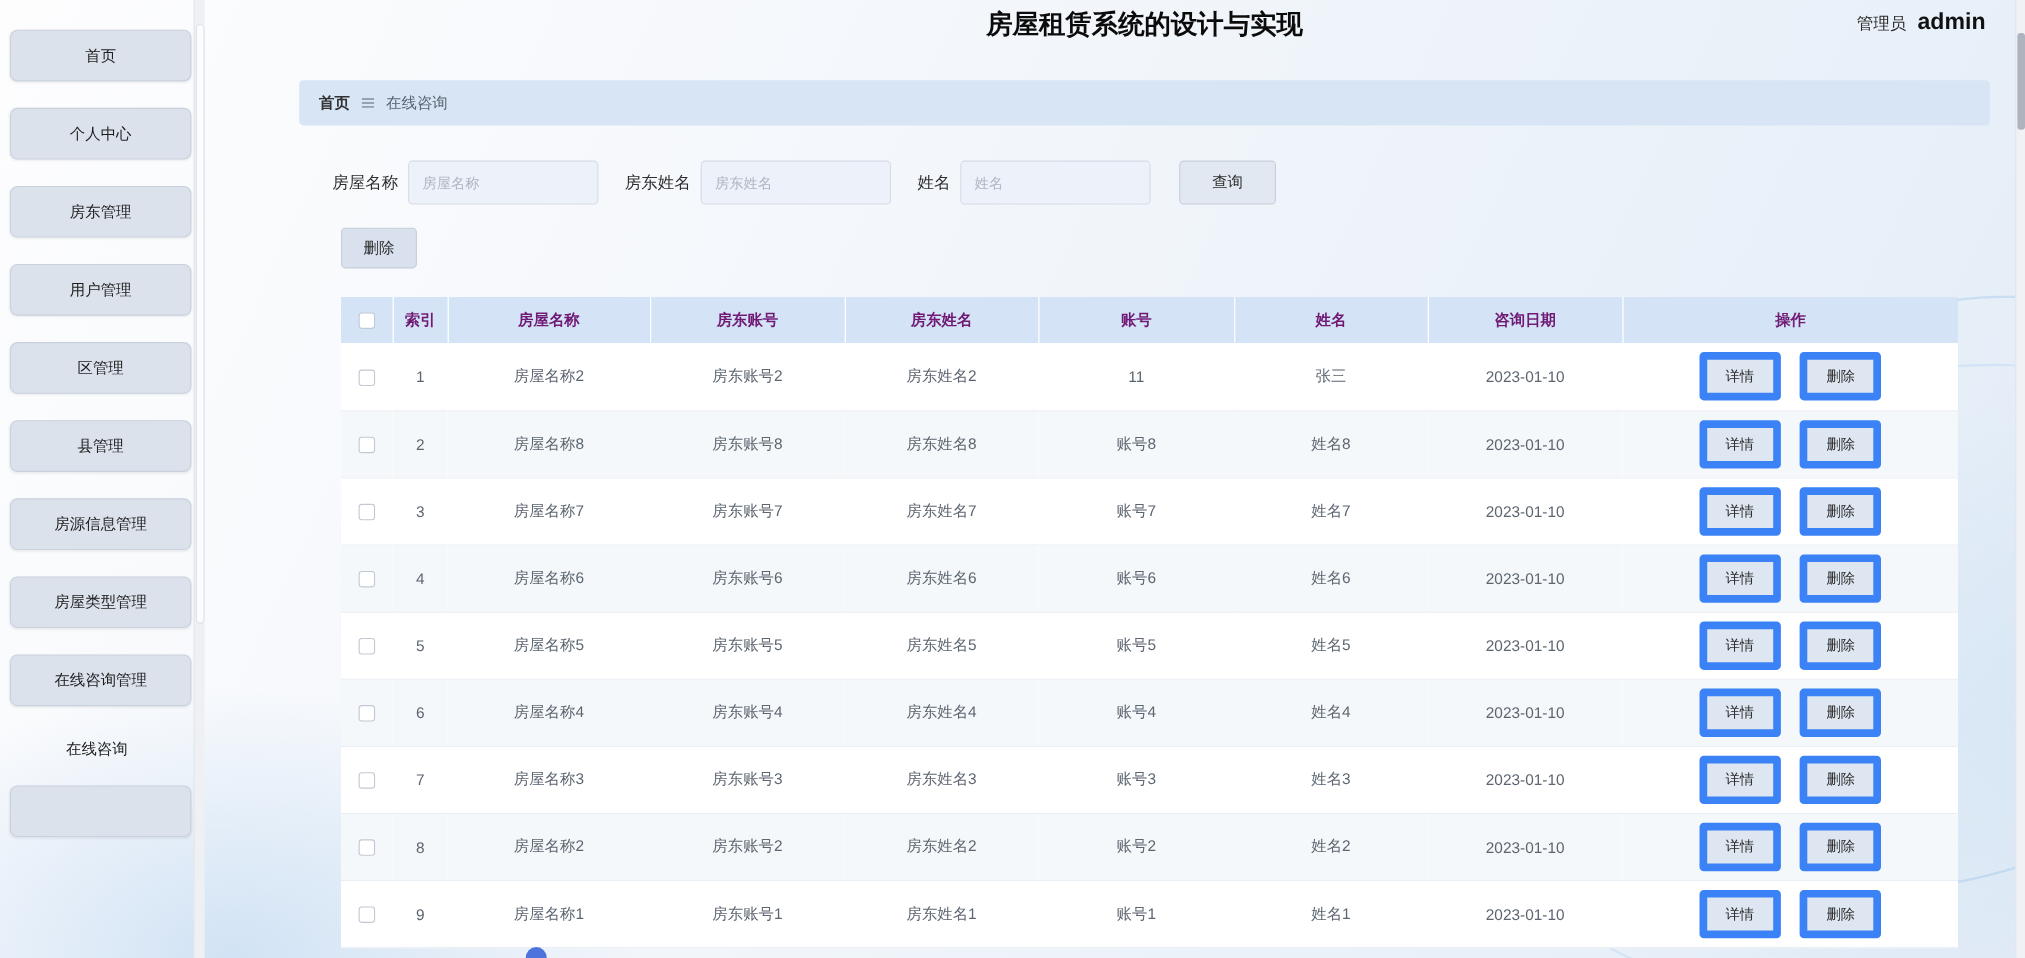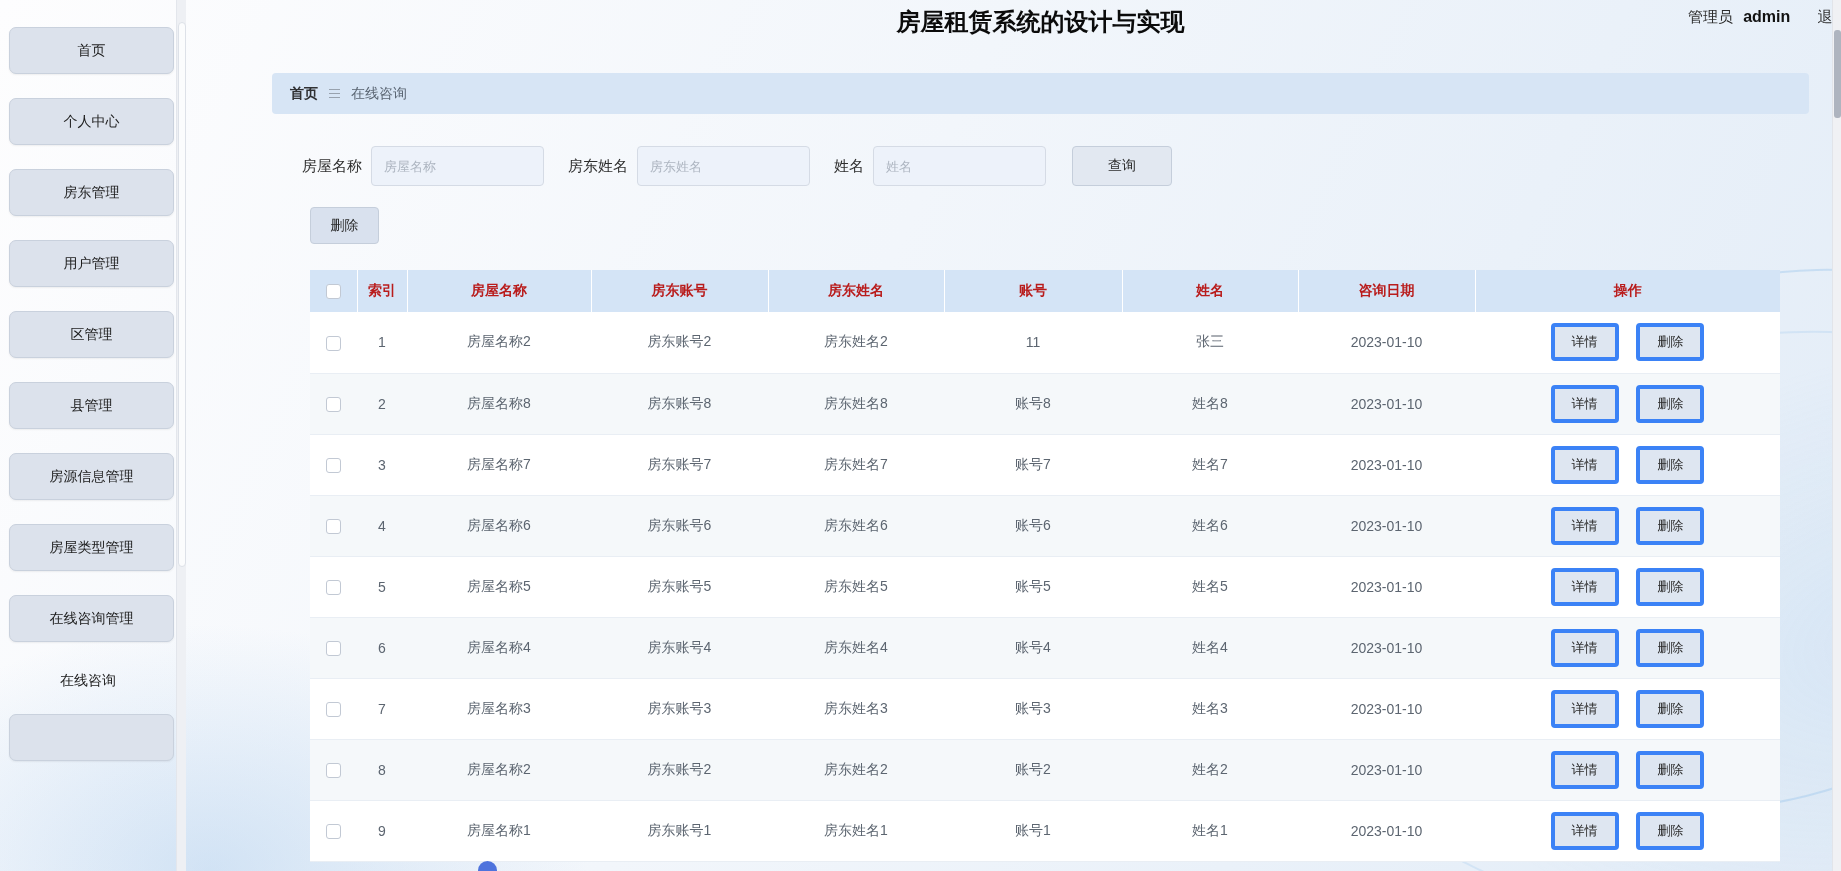--- a/index.html
+++ b/index.html
@@ -68,21 +68,21 @@
   
   .page-title {
     position:absolute; left:272px; top:6px; width:1537px;
     text-align:center; font-size:24px; font-weight:bold; color:#0b0b0b;
     z-index:3;
   }
   .user-info {
     position:absolute; left:1688px; top:8px; white-space:nowrap;
     font-size:15px; color:#2b2b2b; z-index:3;
   }
-  .user-info .uname { font-weight:bold; font-size:16px; color:#111; margin:0 23px 0 6px; }
+  .user-info .uname { font-weight:bold; font-size:21px; color:#111; margin:0 23px 0 6px; }
   .user-info .logout { color:#2b2b2b; text-decoration:none; cursor:pointer; }
 
   
   .main { position:absolute; left:186px; top:0; right:0; bottom:0; z-index:2; }
 
   .breadcrumb-bar {
     position:absolute; left:86px; top:73px; width:1537px; height:41px;
     background:#d7e5f5; border-radius:4px;
     display:flex; align-items:center; padding:0 18px;
     font-size:14px;
@@ -103,51 +103,51 @@
     width:173px; height:40px; margin-right:24px;
     background:#edf2fa; border:1px solid #d5dbe5; border-radius:4px;
     padding:0 12px; font-size:13px; color:#333; font-family:inherit;
   }
   .search-input::placeholder { color:#adb5c0; }
   .btn {
     font-family:inherit; font-size:14px; color:#2b2b2b;
     background:#e2e8f1; border:1px solid #c5cedb; border-radius:4px;
     cursor:pointer;
   }
-  .query-btn { width:100px; height:40px; margin-left:2px; }
+  .query-btn { width:88px; height:40px; margin-left:2px; }
 
   .toolbar { position:absolute; left:124px; top:207px; }
   .delete-btn { width:69px; height:37px; background:#d9e1ee; }
 
   
   .table-wrap {
     position:absolute; left:124px; top:270px; width:1470px;
     background:#fff;
   }
   table { width:1470px; border-collapse:collapse; table-layout:fixed; }
   thead th {
-    height:42px; background:#d4e4f6; color:#b91c1c;
+    height:42px; background:#d4e4f6; color:#701a75;
     font-size:14px; font-weight:bold; text-align:center;
     border-right:1px solid #fff;
   }
   thead th:last-child { border-right:none; }
   tbody td {
     height:61px; text-align:center; font-size:14px; color:#5c6570;
     border-bottom:1px solid #e9eef4; background:#fff;
     overflow:hidden; white-space:nowrap;
   }
   tbody tr:nth-child(even) td { background:#f5f8fa; }
   .checkbox {
     display:inline-block; width:15px; height:15px;
     background:#fff; border:1px solid #c2c9d4; border-radius:3px;
     vertical-align:middle; cursor:pointer;
   }
   .mini-btn {
     padding:6px 17px; font-size:13px;
-    background:#dee6f1; border:4px solid #3b82f6;
+    background:#dee6f1; border:7px solid #3b82f6;
   }
   .mini-btn + .mini-btn { margin-left:14px; }
 
   
   .pagination-dot {
     position:absolute; left:478px; top:861px; width:19px; height:19px;
     border-radius:50%; background:#4e73dd; z-index:4; cursor:pointer;
   }
   .watermark {
     position:absolute; right:42px; top:874px; font-size:17px;

